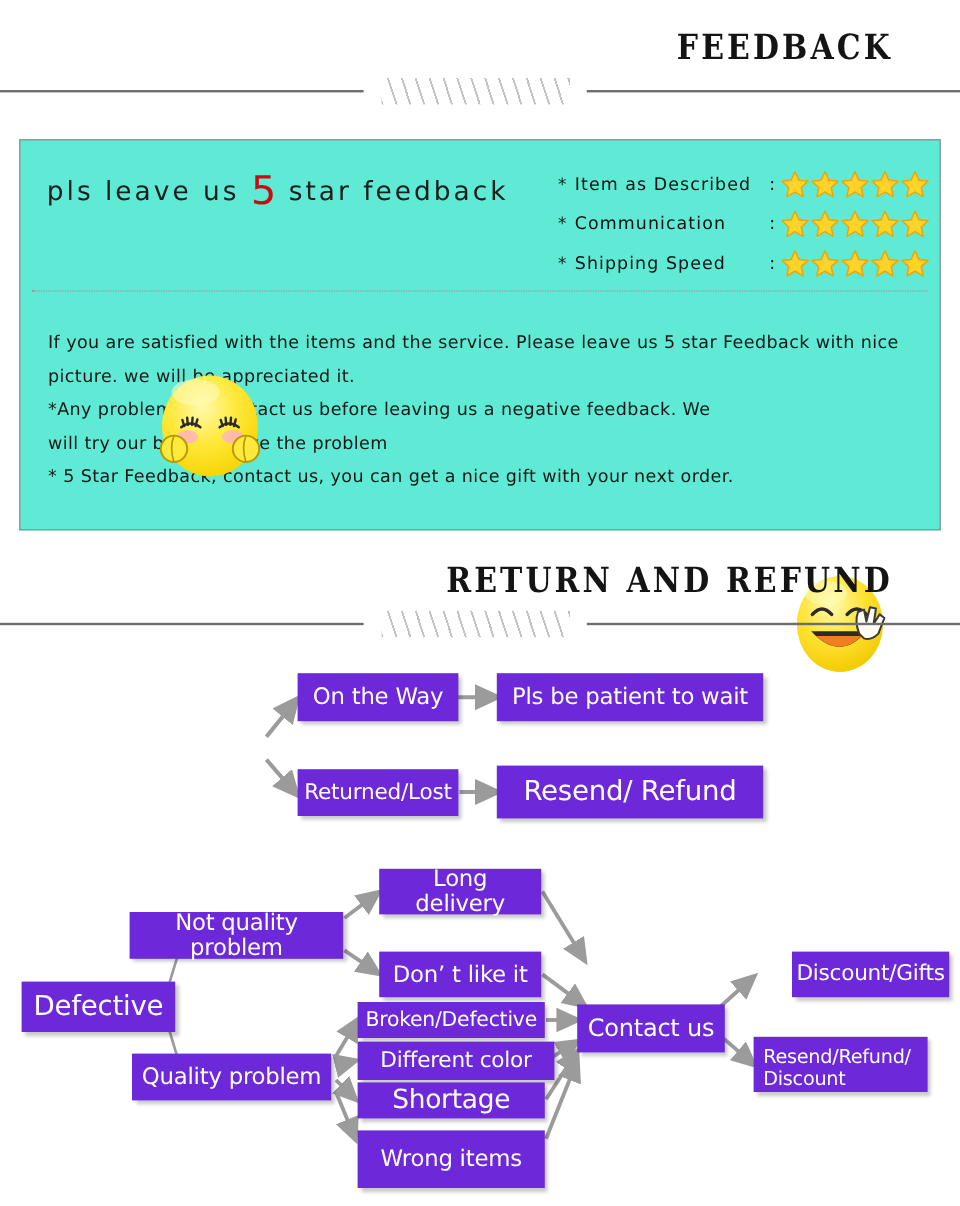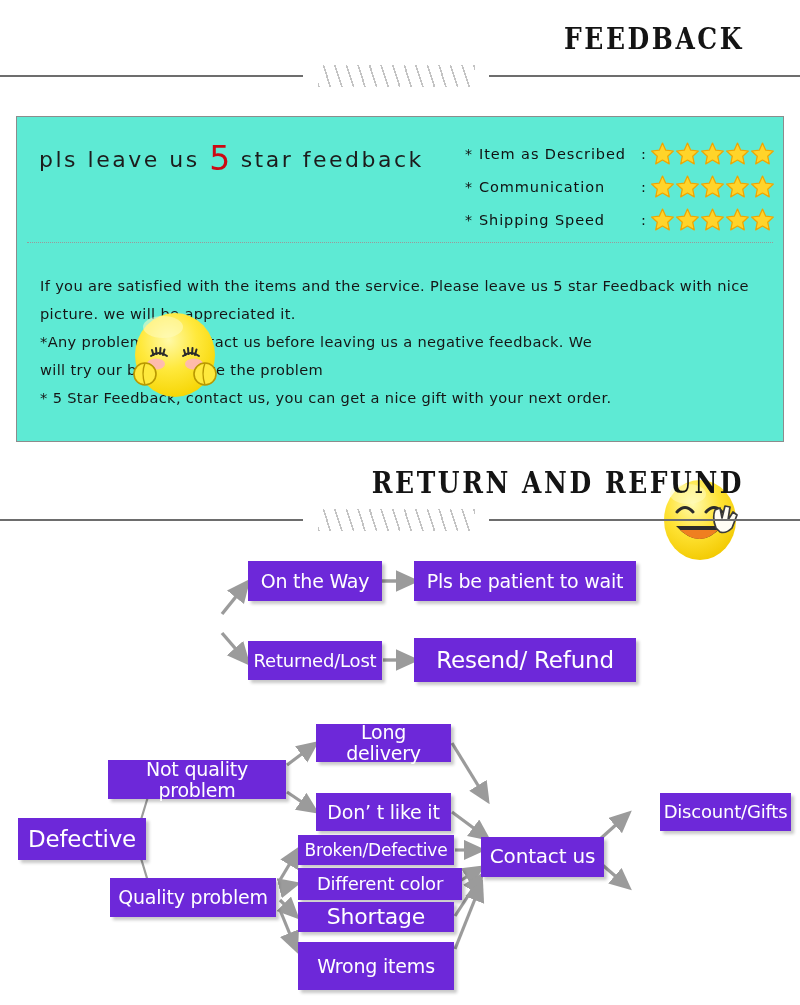--- a/index.html
+++ b/index.html
@@ -413,14 +413,18 @@
   <div class="node" style="left:298px; top:868px; width:164px; height:32px; font-size:18px;">Different color</div>
 
   <div class="node" style="left:298px; top:902px; width:156px; height:30px; font-size:22px;">Shortage</div>
 
   <div class="node" style="left:298px; top:942px; width:156px; height:48px; font-size:19px;">Wrong items</div>
 
   <div class="node" style="left:481px; top:837px; width:123px; height:40px; font-size:20px;">Contact us</div>
 
   <div class="node" style="left:628px; top:793px; width:131px; height:38px; font-size:18px;margin-left:32px;">Discount/Gifts</div>
 
+  <div class="node two-line" style="left:628px; top:864px; width:145px; height:46px; font-size:16px; flex-direction:column; justify-content:center; align-items:flex-start; padding-left:8px;">
+    <span>Resend/Refund/</span>
+    <span>Discount</span>
+  </div>
 
 </div>
 
 </body></html>

